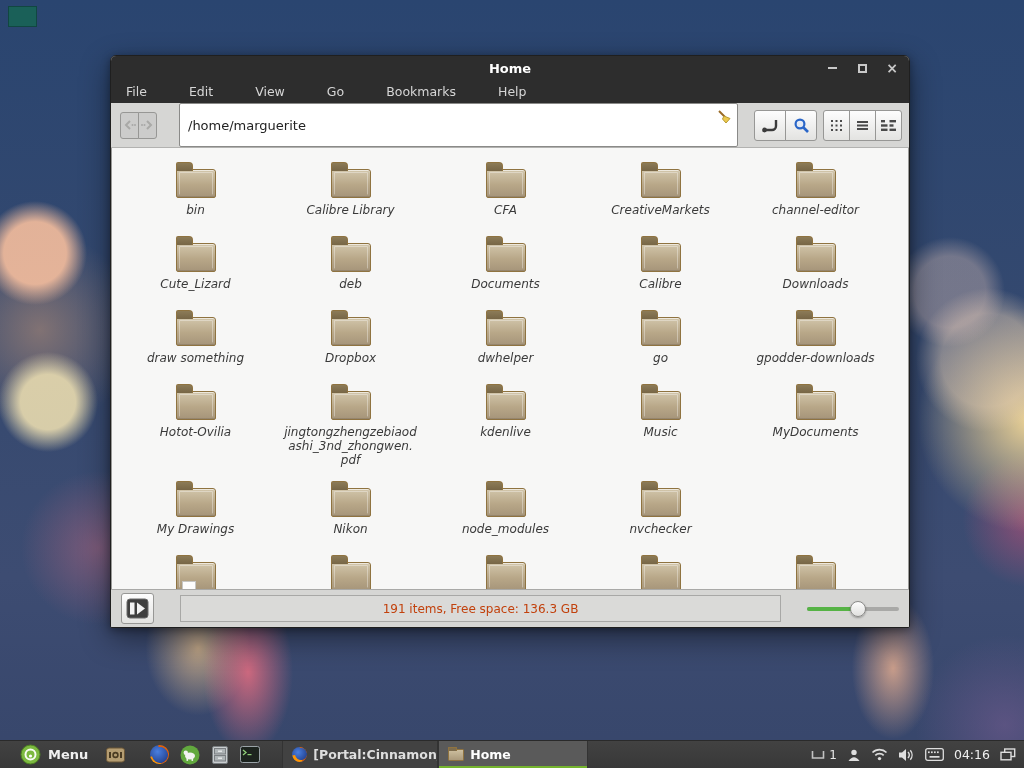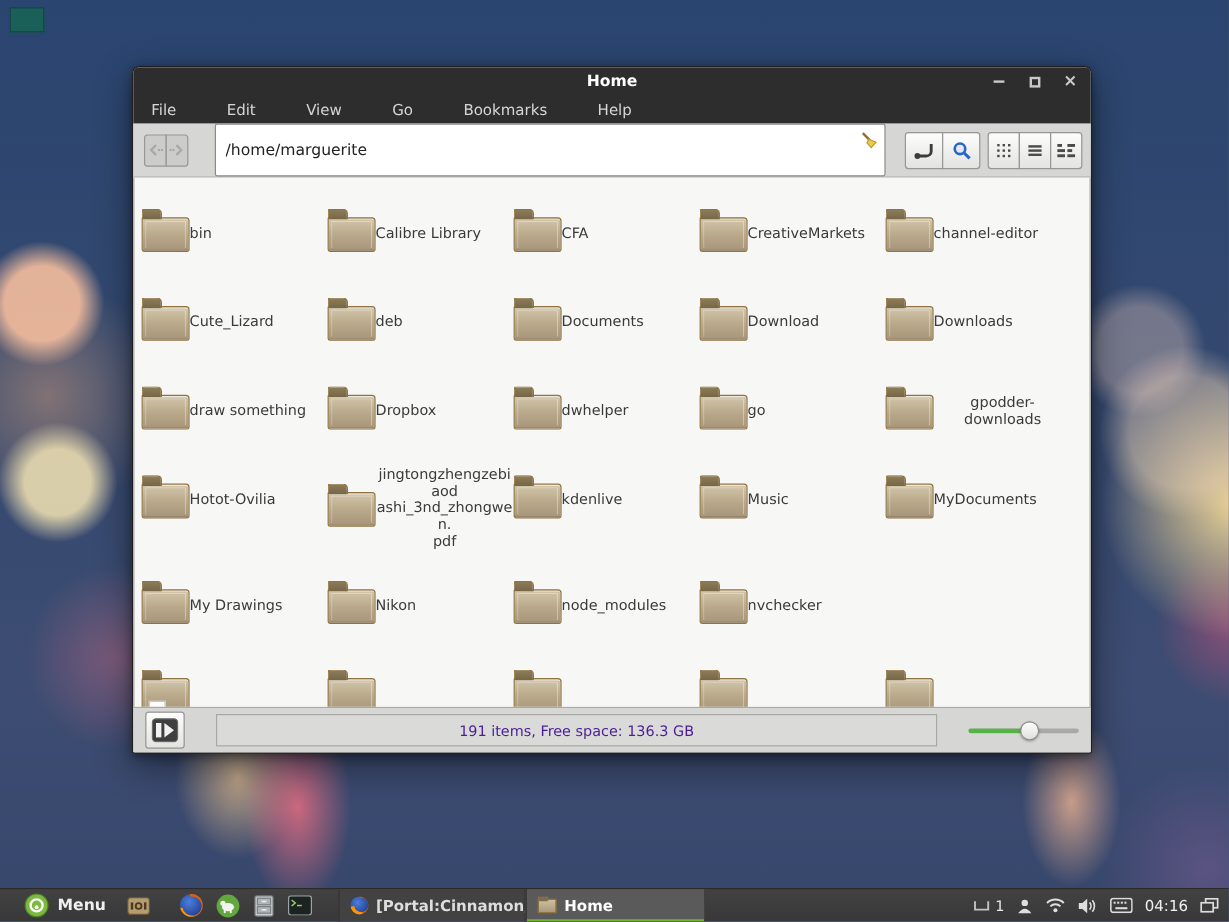--- a/index.html
+++ b/index.html
@@ -61,43 +61,43 @@
 
   .pathwrap { flex:1; margin:0 16px 0 22px; position:relative; }
   .pathentry { width:100%; height:44px; border:1px solid #8a8a88; border-radius:2px;
     background:#fff; font-family:"DejaVu Sans", sans-serif; font-size:13px; color:#222;
     padding:2px 28px 2px 8px; outline:none; }
   .broom { position:absolute; right:6px; top:6px; }
 
   .content { flex:1 1 auto; background:#f7f7f6; border-left:1px solid #9a9a98;
     border-right:1px solid #9a9a98; overflow:hidden; position:relative; }
   .fgrid { display:grid; grid-template-columns:repeat(5,155px); margin-left:6px; align-items:start; }
-  .folder-item { min-height:74px; display:flex; flex-direction:row; align-items:center;
-    padding-top:13px; cursor:default; }
+  .folder-item { min-height:74px; display:flex; flex-direction:column; align-items:center;
+    padding-top:13px; cursor:default;font-style:italic; }
   .ficon-wrap { height:37px; padding-top:8px; }
   .ficon { width:40px; height:29px; position:relative; border-radius:1px 3px 2px 2px;
     background:linear-gradient(180deg,#d2c6ab 0%,#b8a788 55%,#a6957a 100%);
     border:1px solid #8f7340;
     box-shadow:inset 0 1px 0 rgba(255,255,255,.6), inset 0 -1px 0 rgba(0,0,0,.10); }
   .ficon::before { content:''; position:absolute; top:-8px; left:-1px; width:15px; height:8px;
     background:linear-gradient(#8c7b57,#776646); border:1px solid #8f7340; border-bottom:none;
     border-radius:2px 4px 0 0; }
   .ficon::after { content:''; position:absolute; left:2px; right:2px; top:2px; bottom:2px;
     border:1px solid rgba(255,255,255,.35); border-bottom-color:transparent; border-radius:1px; }
   .ficon .paper { position:absolute; left:5px; bottom:-2px; width:14px; height:11px;
     background:#fdfdfd; border:1px solid #c6c6c4; z-index:2; }
   .flabel { margin-top:5px; font-size:12px; line-height:14px; color:#3a3a3a; text-align:center;
     max-width:150px; white-space:pre-line; word-break:break-word; }
 
   .statusbar { height:38px; background:#d6d6d4; border-top:1px solid #a9a9a7;
     display:flex; align-items:center; padding:0 10px; flex:0 0 auto; }
   .sb-toggle { width:33px; height:31px; background:linear-gradient(#fdfdfd,#e3e3e1);
     border:1px solid #979795; border-radius:3px; display:flex; align-items:center; justify-content:center; }
   .sb-inset { flex:1; height:27px; margin:0 26px; border:1px solid #a8a8a6; background:#dadad8;
-    display:flex; align-items:center; justify-content:center; font-size:12px; color:#4c1d95; }
+    display:flex; align-items:center; justify-content:center; font-size:12px; color:#c2410c; }
   .zoomslider { width:92px; height:18px; position:relative; display:flex; align-items:center; }
   .zoomslider .track { width:100%; height:4px; background:#a9a9a7; border-radius:2px; overflow:hidden; }
   .zoomslider .fill { height:100%; background:#56b345; }
   .zoomslider .handle { position:absolute; top:1px; width:16px; height:16px; border-radius:50%;
     background:linear-gradient(#fdfdfd,#e0e0de); border:1px solid #8a8a88;
     box-shadow:0 1px 2px rgba(0,0,0,.3); }
 
   
   #taskbar { position:absolute; left:0; bottom:0; width:1024px; height:28px;
     background:linear-gradient(#424242,#383838); border-top:1px solid #2a2a2a;
@@ -298,21 +298,21 @@
     <div class="ficon-wrap">
             <div class="ficon"></div>
           </div>
     <div class="flabel">Documents</div>
   </div>
 
   <div class="folder-item">
     <div class="ficon-wrap">
             <div class="ficon"></div>
           </div>
-    <div class="flabel">Download</div>
+    <div class="flabel">Calibre</div>
   </div>
 
   <div class="folder-item">
     <div class="ficon-wrap">
             <div class="ficon"></div>
           </div>
     <div class="flabel">Downloads</div>
   </div>
 
   <div class="folder-item">

